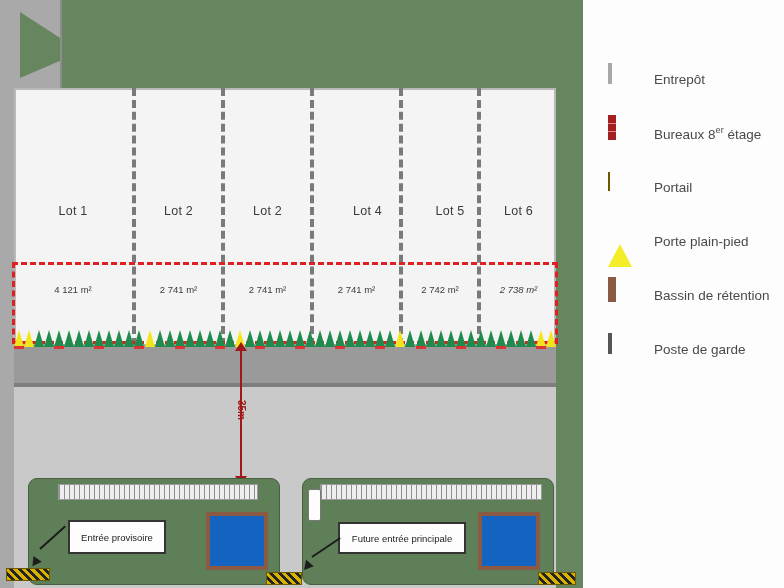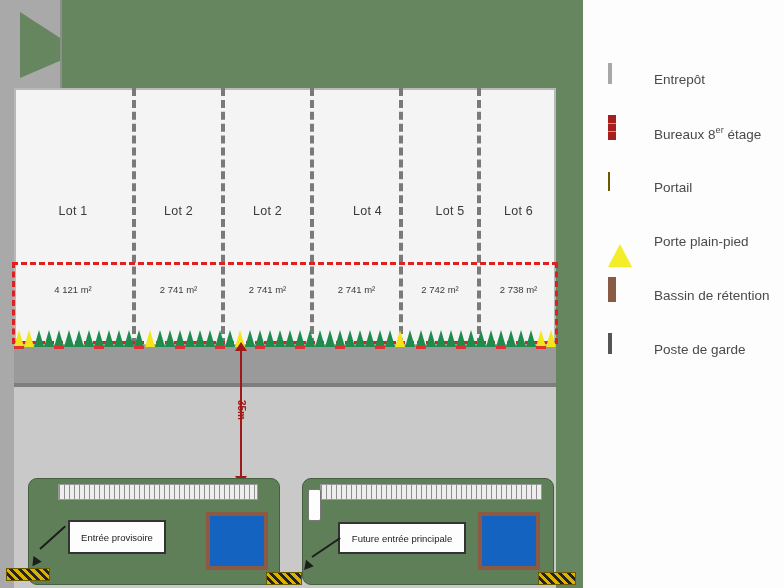--- a/index.html
+++ b/index.html
@@ -117,21 +117,21 @@
     <div class="lot-label" style="left:403px;top:204px;width:94px;">Lot 5</div>
     <div class="lot-label" style="left:481px;top:204px;width:75px;">Lot 6</div>
 
     <div class="office-band"></div>
 
     <div class="lot-area" style="left:14px;top:284px;width:118px;">4 121 m²</div>
     <div class="lot-area" style="left:136px;top:284px;width:85px;">2 741 m²</div>
     <div class="lot-area" style="left:225px;top:284px;width:85px;">2 741 m²</div>
     <div class="lot-area" style="left:314px;top:284px;width:85px;">2 741 m²</div>
     <div class="lot-area" style="left:403px;top:284px;width:74px;">2 742 m²</div>
-    <div class="lot-area" style="left:481px;top:284px;width:75px;">2 738 m²</div>
+    <div class="lot-area" style="left:481px;top:284px;width:75px;font-style:italic;">2 738 m²</div>
 
     <div class="apron"></div>
     <div class="apron-shadow"></div>
     <div class="yard"></div>
 
     <div class="door-row" id="doorRow">
         <span class="door ground" style="left: 0.0185185px;"></span>
         <span class="door-base" style="left: 0.0185185px; opacity: 1;"></span>
         <span class="door ground" style="left: 10.0556px;"></span>
         <span class="door-base" style="left: 10.0556px; opacity: 0;"></span>

